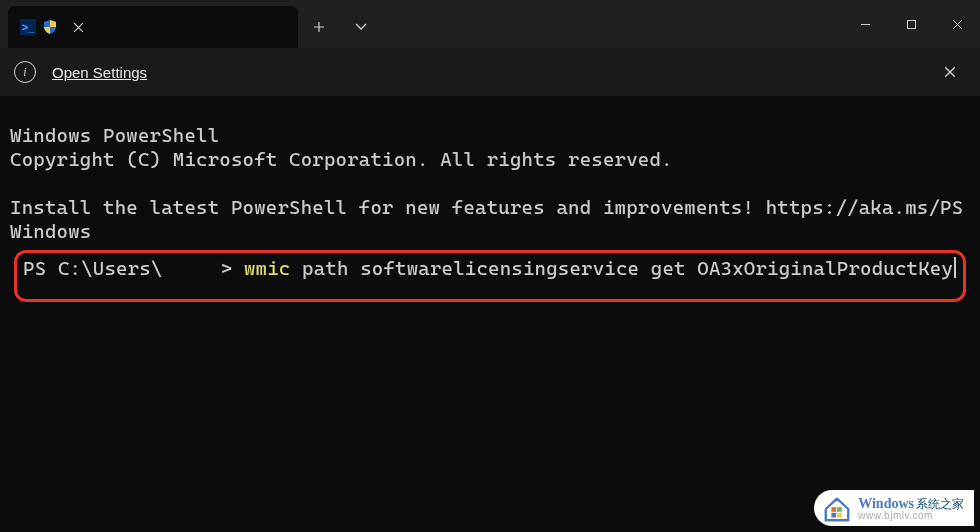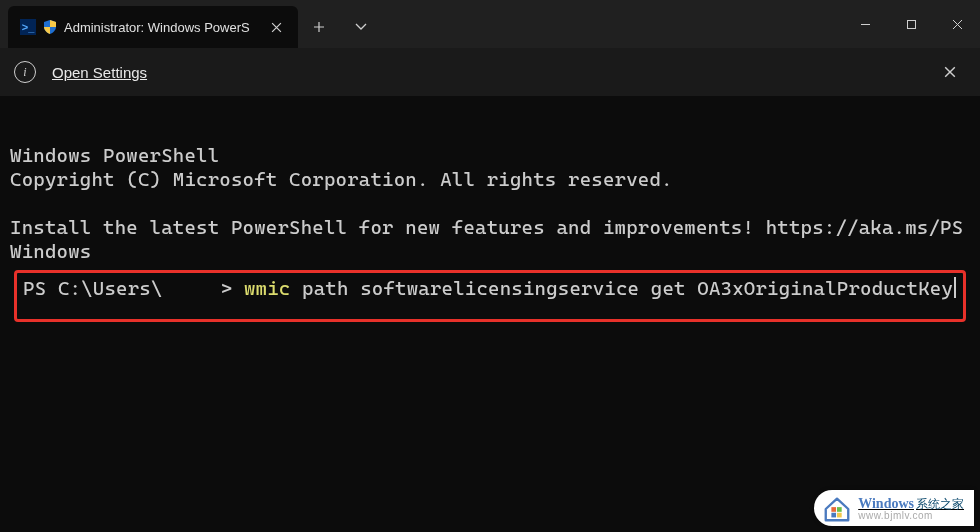--- a/index.html
+++ b/index.html
@@ -114,28 +114,28 @@
       display: flex;
       align-items: center;
       justify-content: center;
       color: #ccc;
     }
     .terminal {
       font-family: "Cascadia Mono", Consolas, monospace;
       color: #cccccc;
       font-size: 19.5px;
       line-height: 24px;
-      padding: 24px 10px;
+      padding: 4px 10px;
       white-space: pre-wrap;
       word-break: break-all;
       letter-spacing: 0.2px;
     }
     .highlight-box {
       border: 3px solid #e8312a;
-      border-radius: 4px;
+      border-radius: 12px;
       margin: 6px 4px 0 4px;
       padding: 4px 6px 18px 6px;
     }
     .cmd-keyword { color: #dcdc6e; }
     .cursor {
       display: inline-block;
       width: 1.5px;
       height: 21px;
       background: #ccc;
       vertical-align: text-top;
@@ -151,40 +151,39 @@
       display: flex;
       align-items: center;
       gap: 6px;
       box-shadow: 0 0 4px rgba(0,0,0,.3);
     }
     .watermark-logo {
       width: 30px;
       height: 30px;
     }
     .watermark-text { display:flex; flex-direction:column; line-height:1;}
-    .watermark-top { display:flex; align-items:baseline; gap:2px;text-decoration:underline;}
+    .watermark-top { display:flex; align-items:baseline; gap:2px;}
     .watermark-b { color:#4a7abf; font-size:14px; font-weight:600; font-family:"Segoe UI";}
     .watermark-s { color:#0c4a6e; font-size:12px; font-family:"Microsoft YaHei","Segoe UI";}
     .watermark-url { color:#aaa; font-size:10px; font-family:Liberation Sans, sans-serif; letter-spacing:0.5px;}
     svg { display: block; }
   </style>
 </head>
 <body>
 
 <div class="titlebar">
   <div class="tab">
     <span class="tab-icon">&gt;_</span>
     <span>
       <svg class="tab-shield" viewBox="0 0 12 14">
         <path d="M6 0 L12 2 V7 C12 10 9 13 6 14 C3 13 0 10 0 7 V2 Z" fill="#1f6fd0"></path>
         <path d="M6 0 L12 2 V7 H6 Z" fill="#f7c948"></path>
         <path d="M6 14 C3 13 0 10 0 7 H6 Z" fill="#f7c948"></path>
       </svg>
     </span>
-    <span class="tab-title">Administrator: Windows PowerS</span>
     <span class="tab-close">
       <svg width="11" height="11" viewBox="0 0 10 10">
           <path d="M1 1 L9 9 M9 1 L1 9" stroke="#cfcfcf" stroke-width="1.1"></path>
         </svg>
     </span>
   </div>
   <div class="newtab">
     <svg width="12" height="12" viewBox="0 0 12 12">
         <path d="M6 1 V11 M1 6 H11" stroke="#cfcfcf" stroke-width="1.2"></path>
       </svg>

